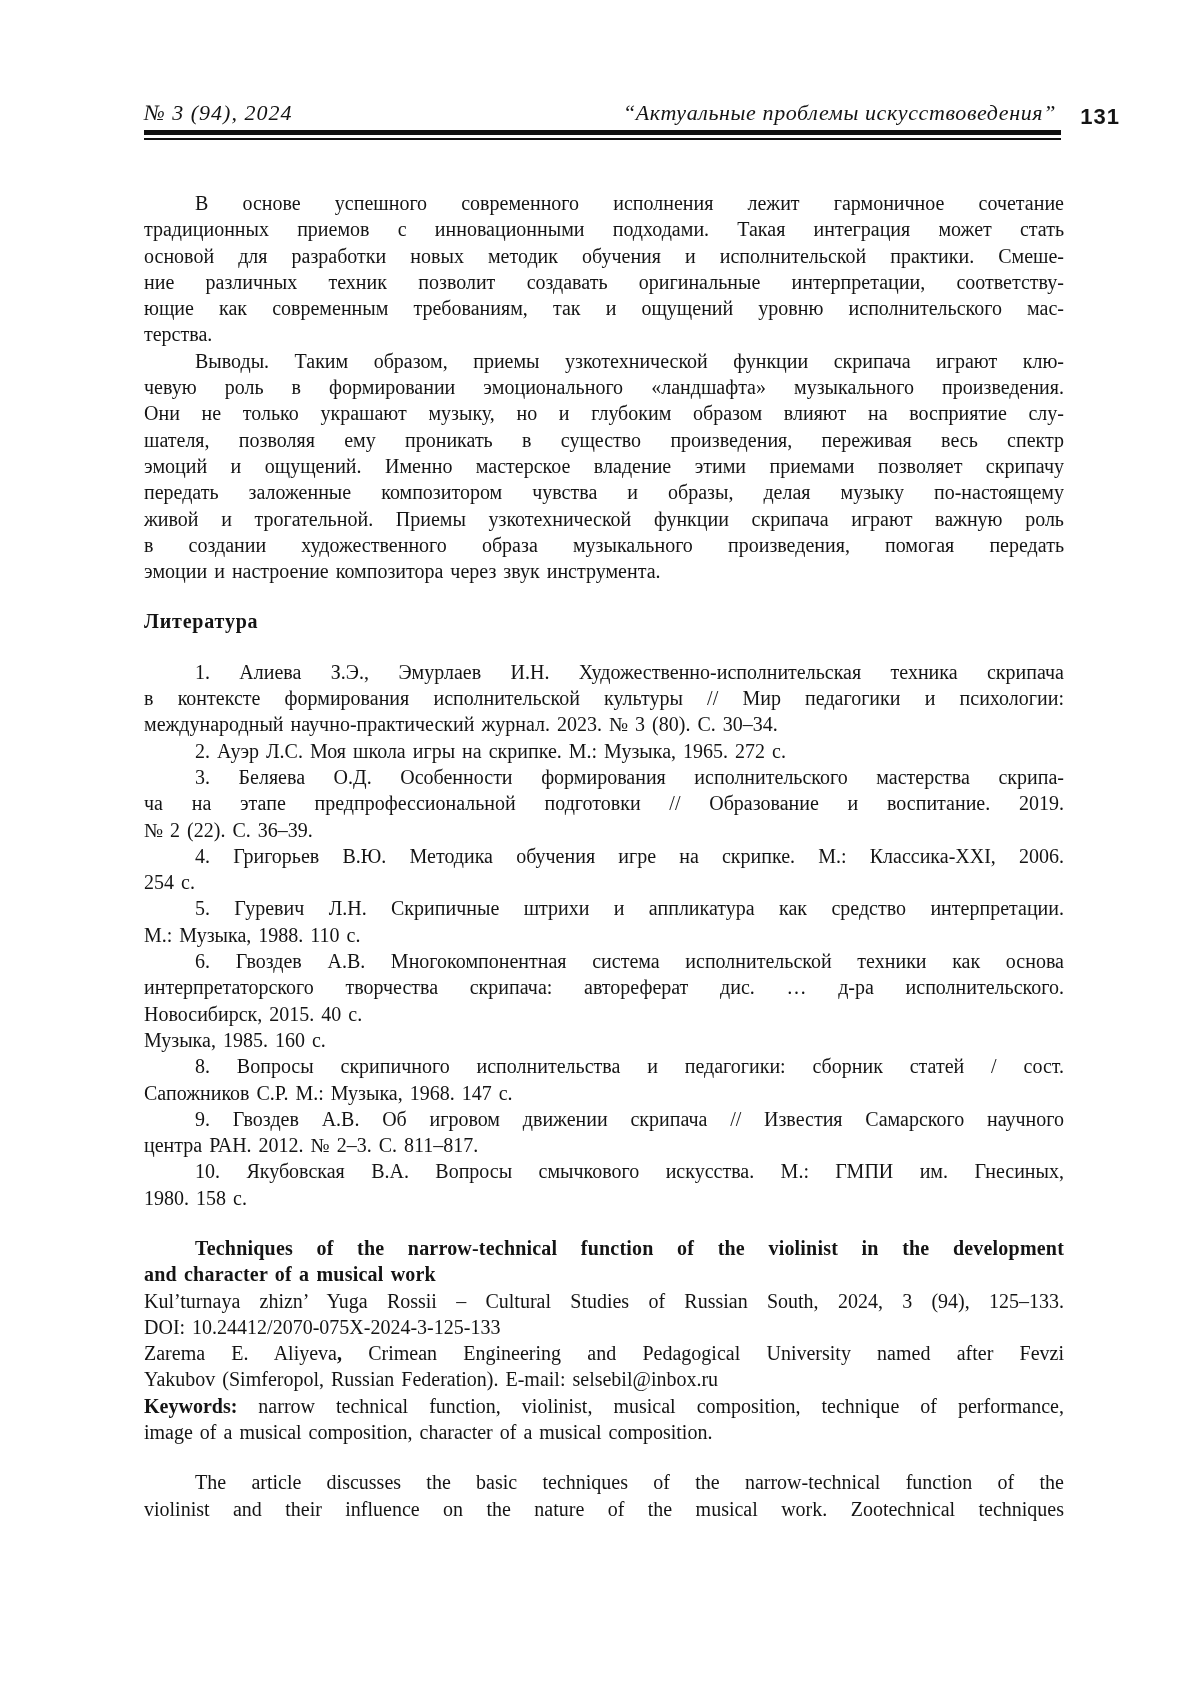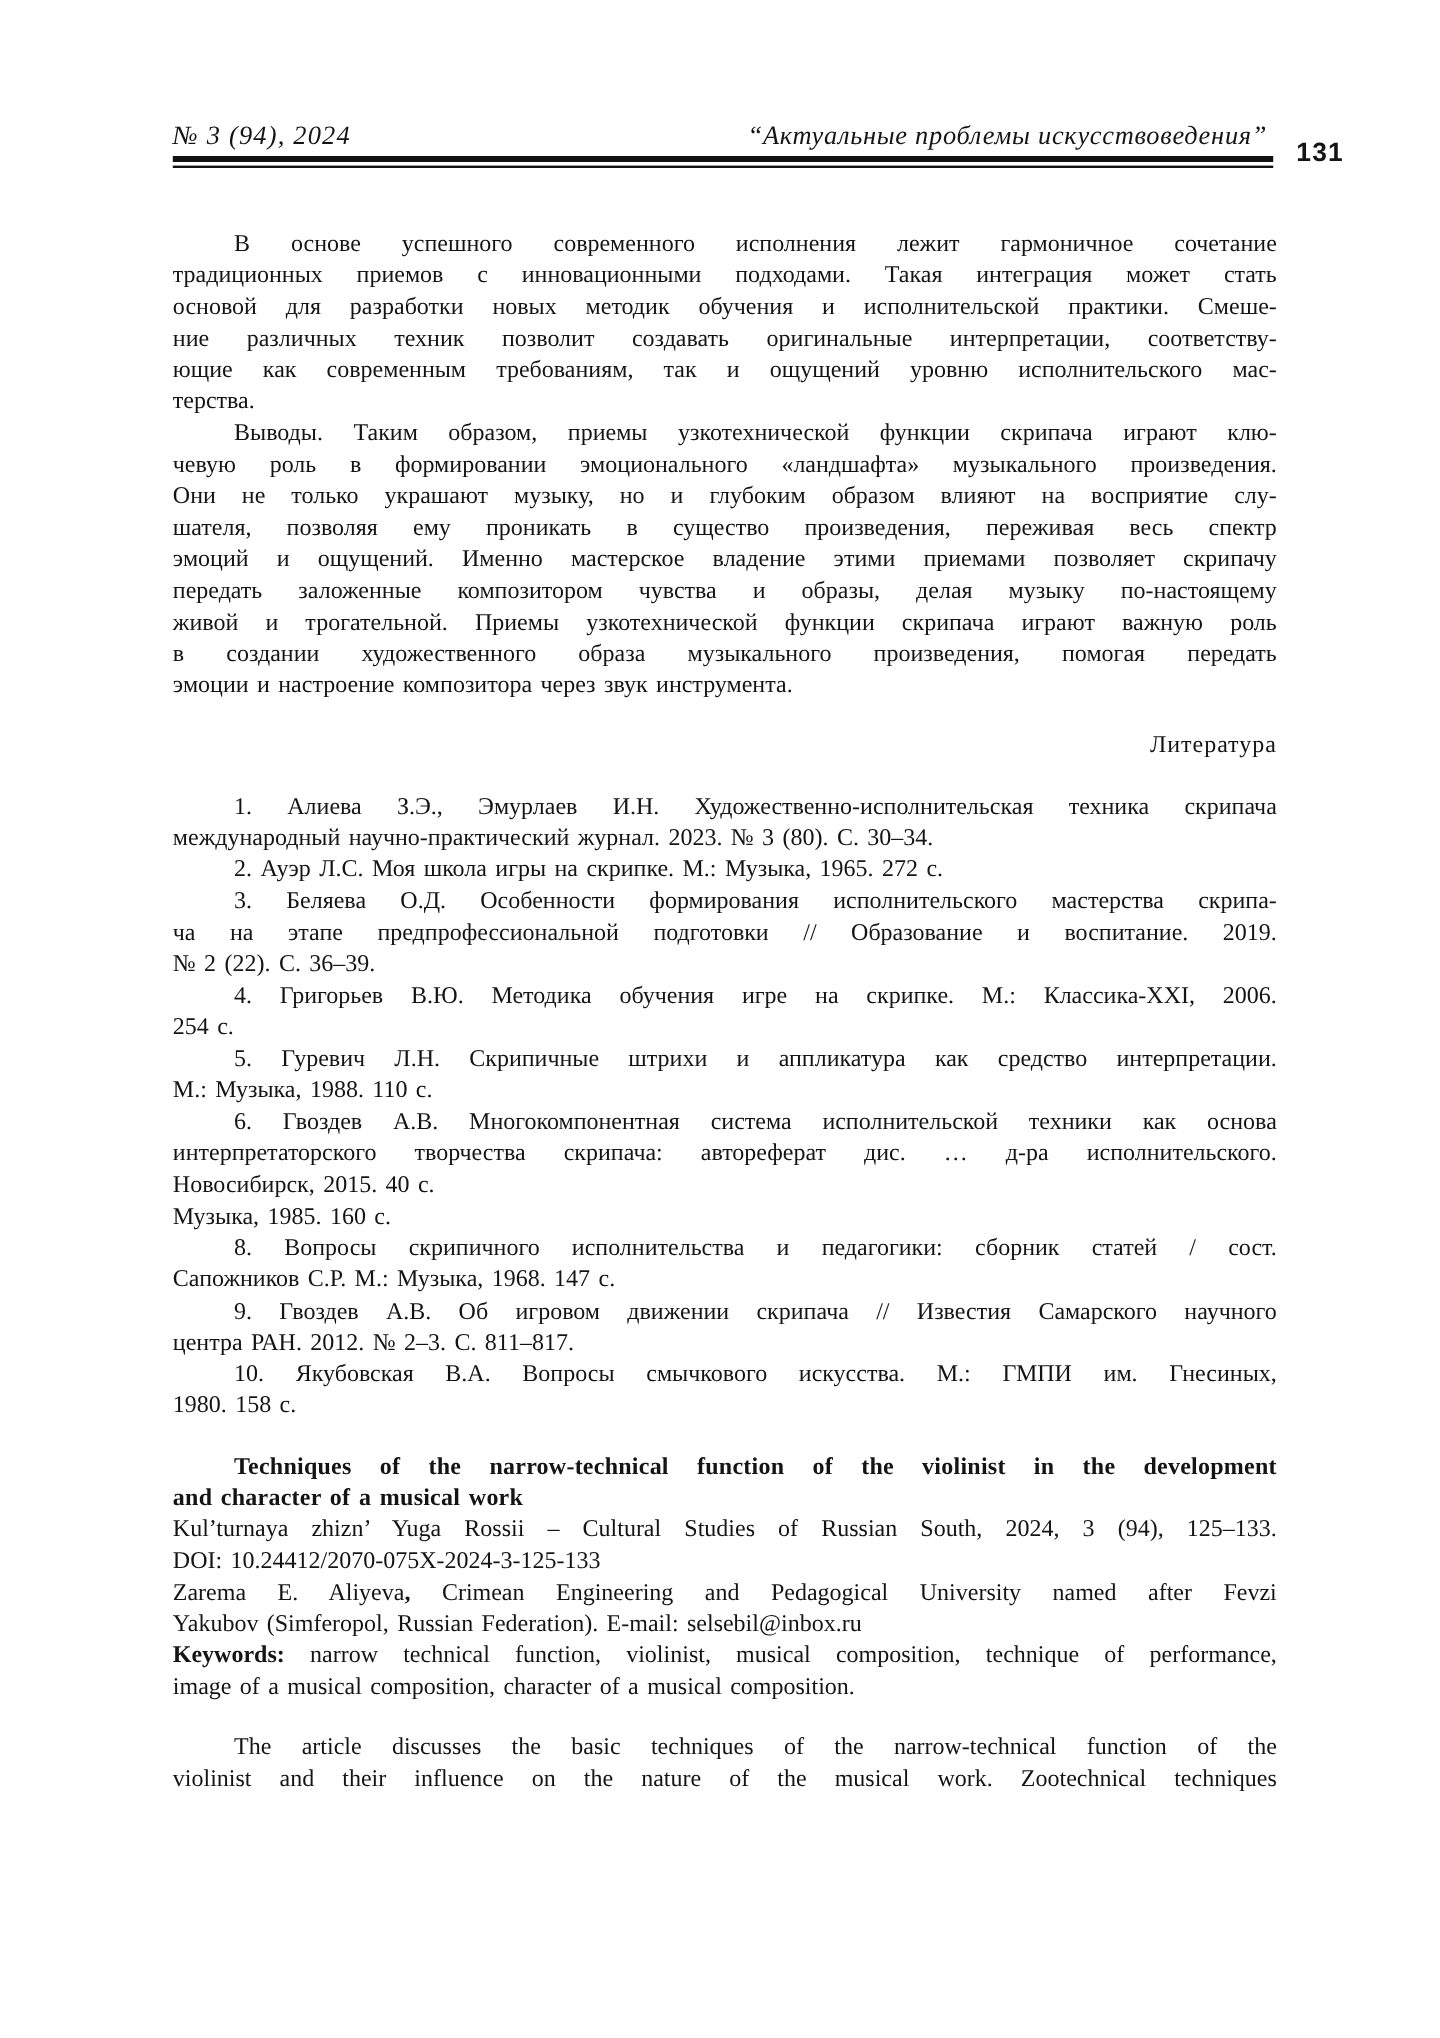--- a/index.html
+++ b/index.html
@@ -42,21 +42,21 @@
     right: 8px;
     top: 0;
     font-family: "Liberation Serif", "DejaVu Serif", serif;
     font-style: italic;
     font-size: 22px;
     letter-spacing: 0.6px;
   }
   .page-number {
     position: absolute;
     right: -56px;
-    top: 14px;
+    top: 4px;
     font-family: "Liberation Sans", "DejaVu Sans", sans-serif;
     font-weight: bold;
     font-size: 22px;
     letter-spacing: 1px;
   }
   .rule-thick {
     position: absolute;
     left: 0;
     top: 130px;
     width: 917px;
@@ -94,22 +94,22 @@
     text-align-last: left;
   }
   .indent {
     padding-left: 51px;
   }
   .it { }
   .bold { font-weight: bold; }
 
   .section-heading {
     display: block;
-    text-align: right;
-    font-weight: normal;
+    text-align: left;
+    font-weight: bold;
     letter-spacing: 0.8px;
     height: 26.3px;
   }
   .gap-lg { height: 24px; }
 
   .abstract-title .line { letter-spacing: 0.2px; }
 </style>
 </head>
 <body>
 
@@ -146,20 +146,21 @@
       <span class="line last">эмоции и настроение композитора через звук инструмента.</span>
     </div>
 
     <div class="gap-lg"></div>
     <span class="section-heading">Литература</span>
     <div class="gap-lg"></div>
 
     <div>
       <div>
         <span class="line indent">1. Алиева З.Э., Эмурлаев И.Н. Художественно-исполнительская техника скрипача</span>
+        <span class="line">в контексте формирования исполнительской культуры // Мир педагогики и психологии:</span>
         <span class="line last">международный научно-практический журнал. 2023. № 3 (80). С. 30–34.</span>
       </div>
       <div>
         <span class="line indent last">2. Ауэр Л.С. Моя школа игры на скрипке. М.: Музыка, 1965. 272 с.</span>
       </div>
       <div>
         <span class="line indent">3. Беляева О.Д. Особенности формирования исполнительского мастерства скрипа-</span>
         <span class="line">ча на этапе предпрофессиональной подготовки // Образование и воспитание. 2019.</span>
         <span class="line last">№ 2 (22). С. 36–39.</span>
       </div>

